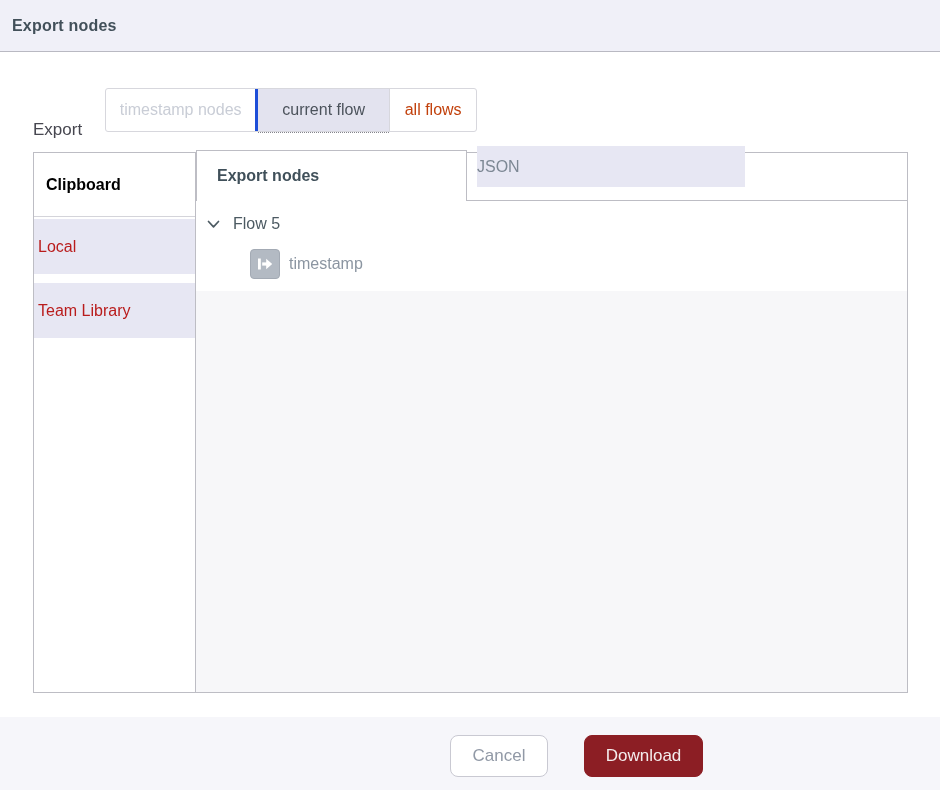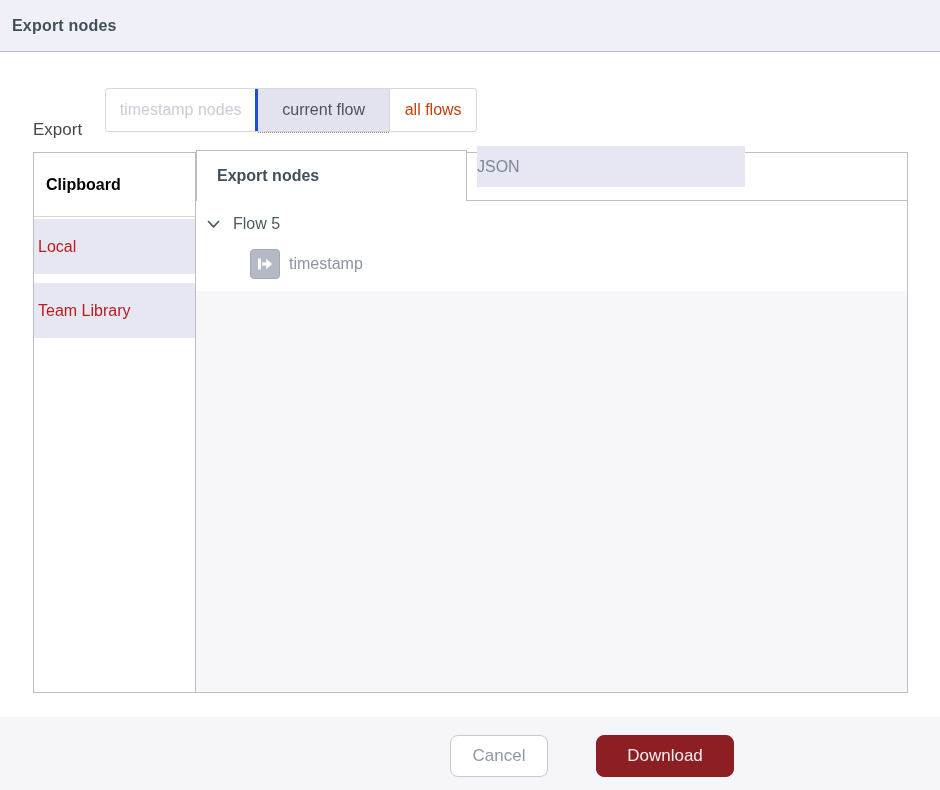--- a/index.html
+++ b/index.html
@@ -107,21 +107,21 @@
     position: absolute; top: 717px; left: 0; width: 940px; height: 73px;
     background: #f6f6fa;
   }
   .btn { position: absolute; top: 18px; height: 42px; border-radius: 8px;
     font-family: "Liberation Sans", sans-serif; font-size: 17px; cursor: pointer; }
   .btn-cancel {
     left: 450px; width: 98px; background: #ffffff;
     border: 1px solid #c9c9d2; color: #9199a6;
   }
   .btn-download {
-    left: 596px; width: 138px; background: #8c1e24;
+    left: 584px; width: 119px; background: #8c1e24;
     border: 1px solid #8c1e24; color: #f4ecec;
   }
   .btn-copy {
     left: 715px; width: 188px; background: #8c1e24;
     border: 1px solid #8c1e24; color: #f4ecec;
   }
 </style>
 </head>
 <body>
 

